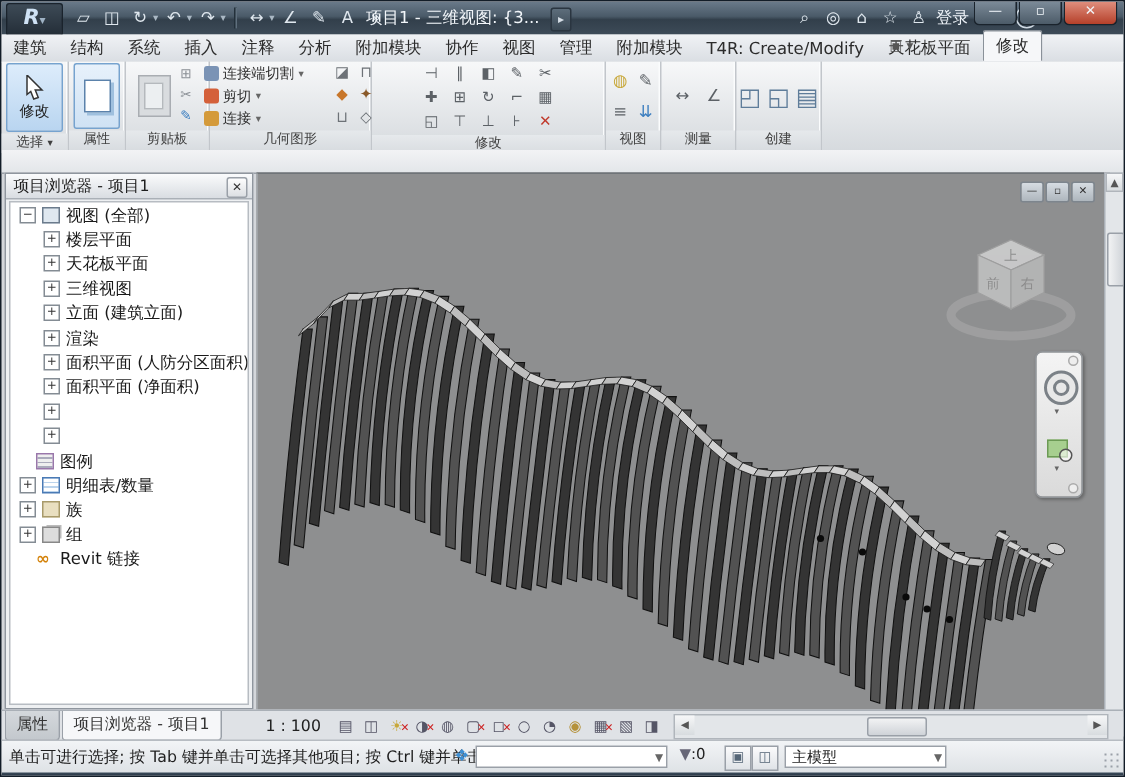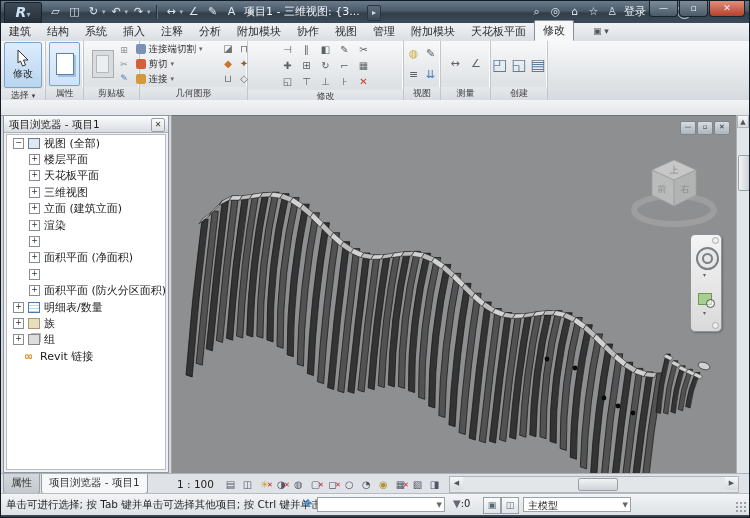--- a/index.html
+++ b/index.html
@@ -201,20 +201,21 @@
       <div class="rtab">结构</div>
       <div class="rtab">系统</div>
       <div class="rtab">插入</div>
       <div class="rtab">注释</div>
       <div class="rtab">分析</div>
       <div class="rtab">附加模块</div>
       <div class="rtab">协作</div>
       <div class="rtab">视图</div>
       <div class="rtab">管理</div>
       <div class="rtab">附加模块</div>
+      <div class="rtab">T4R: Create/Modify</div>
       <div class="rtab">天花板平面</div>
       <div class="rtab active">修改</div>
     </div>
   <div class="ribbon-toggle">▣ ▾</div>
 
   <div class="ribbon">
     <div class="panel" style="width:44px">
       <div class="pbody">
         <div class="bigbtn">
           <svg width="13" height="17" viewBox="0 0 13 17">
@@ -361,31 +362,36 @@
         <div class="trow" style="padding-left: 22px;">
           <div class="exp">+</div>
           <span>立面 (建筑立面)</span>
         </div>
         <div class="trow" style="padding-left: 22px;">
           <div class="exp">+</div>
           <span>渲染</span>
         </div>
         <div class="trow" style="padding-left: 22px;">
           <div class="exp">+</div>
+          <span>面积平面 (人防分区面积)</span>
         </div>
         <div class="trow" style="padding-left: 22px;">
           <div class="exp">+</div>
           <span>面积平面 (净面积)</span>
         </div>
         <div class="trow" style="padding-left: 22px;">
           <div class="exp">+</div>
         </div>
         <div class="trow" style="padding-left: 22px;">
           <div class="exp">+</div>
-          <span>面积平面 (防火分区面积)</span>
+        </div>
+        <div class="trow" style="padding-left: 6px;">
+          <div class="expspace"></div>
+          <div class="tico legend"></div>
+          <span>图例</span>
         </div>
         <div class="trow" style="padding-left: 6px;">
           <div class="exp">+</div>
           <div class="tico schedule"></div>
           <span>明细表/数量</span>
         </div>
         <div class="trow" style="padding-left: 6px;">
           <div class="exp">+</div>
           <div class="tico family"></div>
           <span>族</span>

